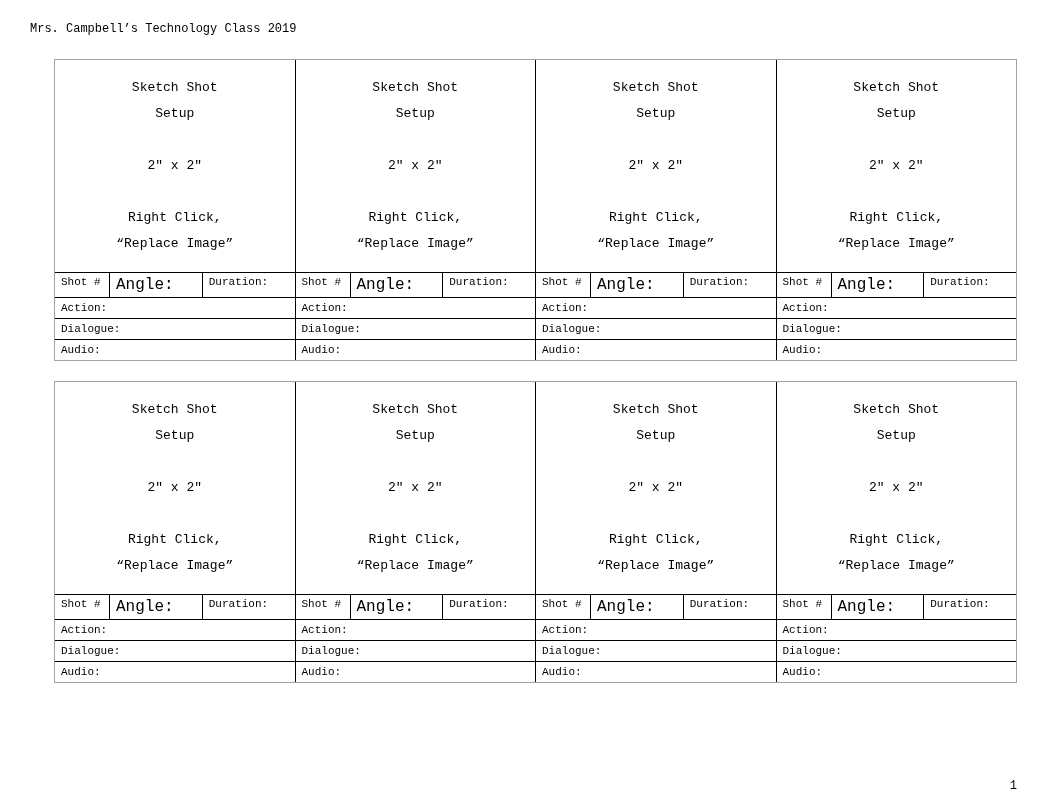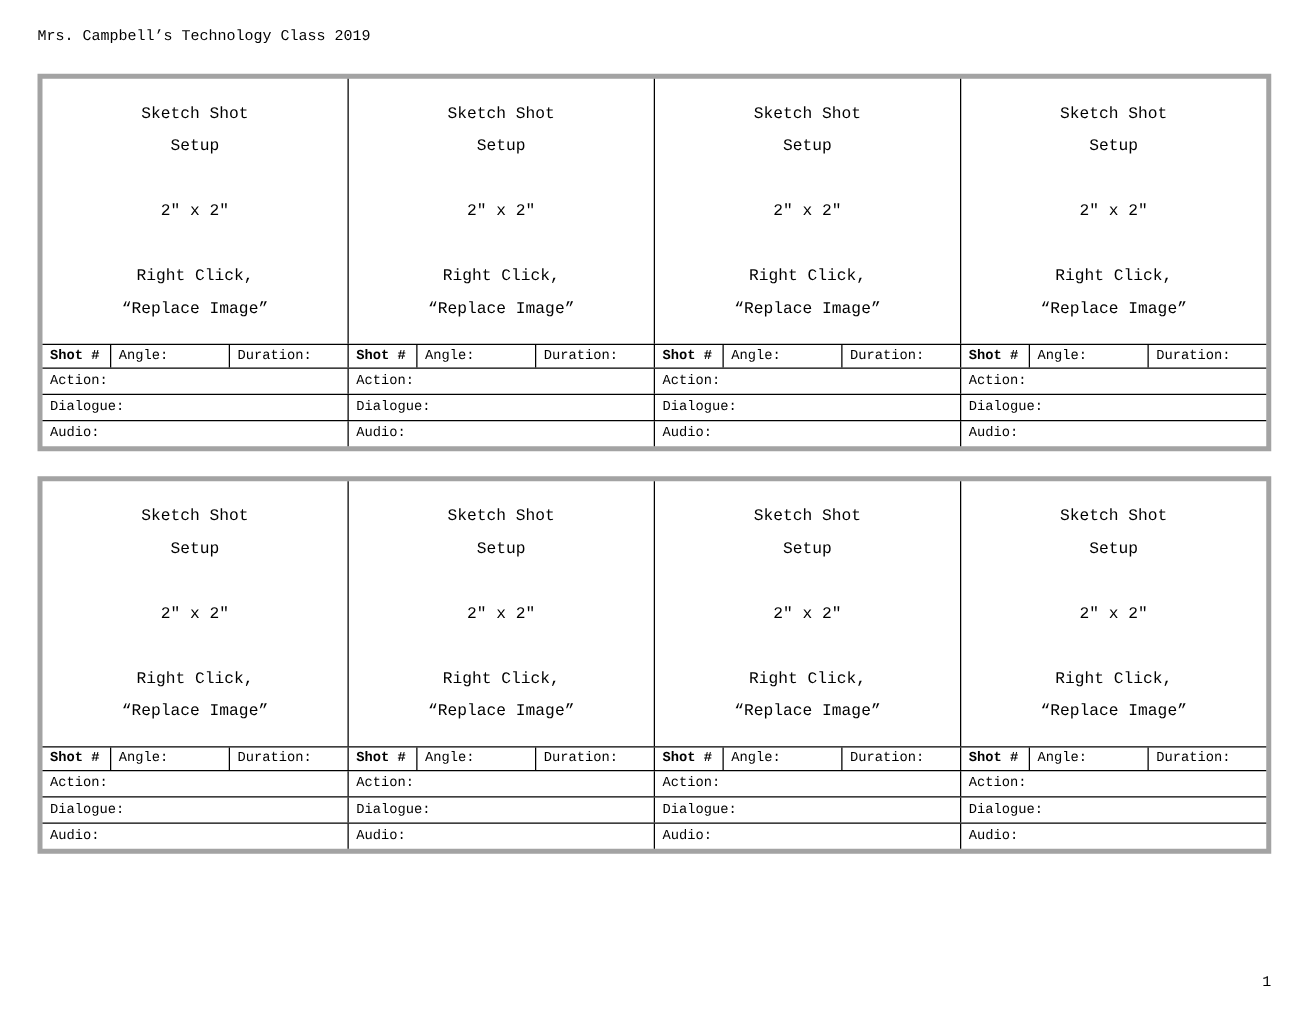--- a/index.html
+++ b/index.html
@@ -18,22 +18,23 @@
       min-height: 808px;
       position: relative;
     }
 
     .header {
       margin-bottom: 20px;
       line-height: 1.6;
     }
 
     .storyboard-section {
-      border: 4px solid #a3a3a3;
+      border: 1px solid #a3a3a3;
       margin-bottom: 20px;
+      margin-left: 24px;
     }
 
     .shots-row {
       display: flex;
       border-bottom: 1px solid #000;
     }
 
     .shot-cell {
       flex: 1;
       border-right: 1px solid #000;
@@ -73,28 +74,27 @@
     .info-row-half:last-child {
       border-right: none;
     }
 
     .shot-num {
       padding: 3px 6px;
       border-right: 1px solid #000;
       white-space: nowrap;
       font-size: 11px;
       min-width: 55px;
-      font-weight: bold;
     }
 
     .angle {
       padding: 3px 6px;
       border-right: 1px solid #000;
       white-space: nowrap;
-      font-size: 11px;
+      font-size: 16px;
       flex: 1;
     }
 
     .duration {
       padding: 3px 6px;
       white-space: nowrap;
       font-size: 11px;
       flex: 1;
     }
 

